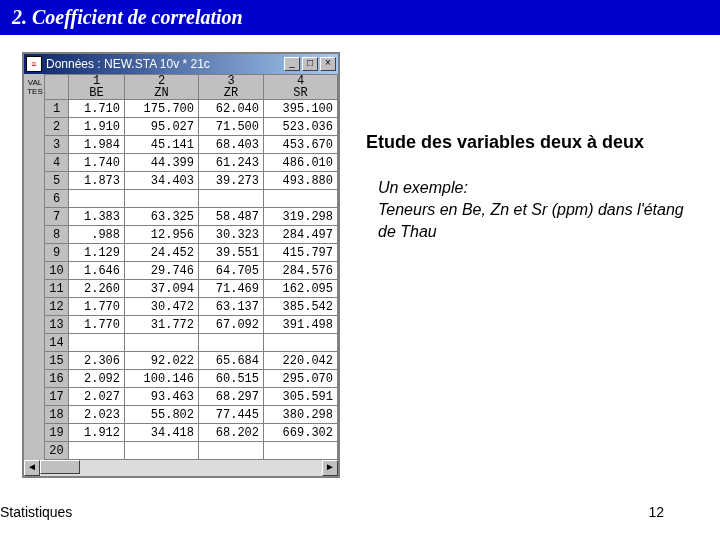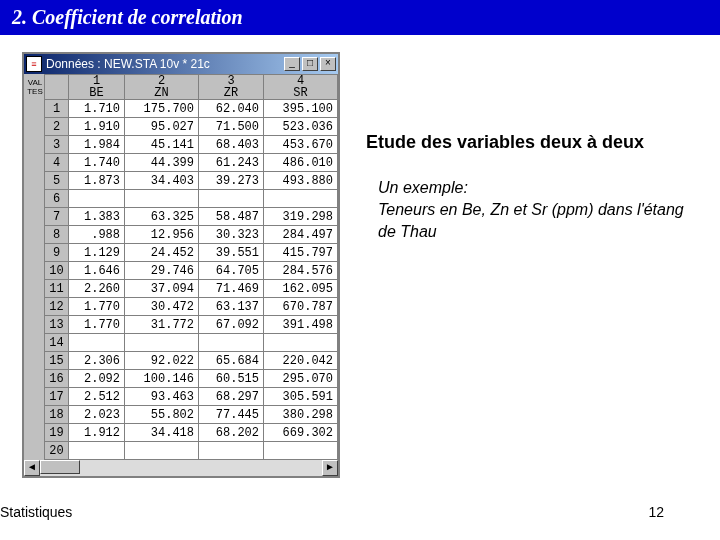--- a/index.html
+++ b/index.html
@@ -289,21 +289,21 @@
             <td>2.260</td>
             <td>37.094</td>
             <td>71.469</td>
             <td>162.095</td>
           </tr>
           <tr>
             <th class="rowhdr">12</th>
             <td>1.770</td>
             <td>30.472</td>
             <td>63.137</td>
-            <td>670.787</td>
+            <td>385.542</td>
           </tr>
           <tr>
             <th class="rowhdr">13</th>
             <td>1.770</td>
             <td>31.772</td>
             <td>67.092</td>
             <td>391.498</td>
           </tr>
           <tr>
             <th class="rowhdr">14</th>
@@ -321,21 +321,21 @@
           </tr>
           <tr>
             <th class="rowhdr">16</th>
             <td>2.092</td>
             <td>100.146</td>
             <td>60.515</td>
             <td>295.070</td>
           </tr>
           <tr>
             <th class="rowhdr">17</th>
-            <td>2.512</td>
+            <td>2.027</td>
             <td>93.463</td>
             <td>68.297</td>
             <td>305.591</td>
           </tr>
           <tr>
             <th class="rowhdr">18</th>
             <td>2.023</td>
             <td>55.802</td>
             <td>77.445</td>
             <td>380.298</td>

